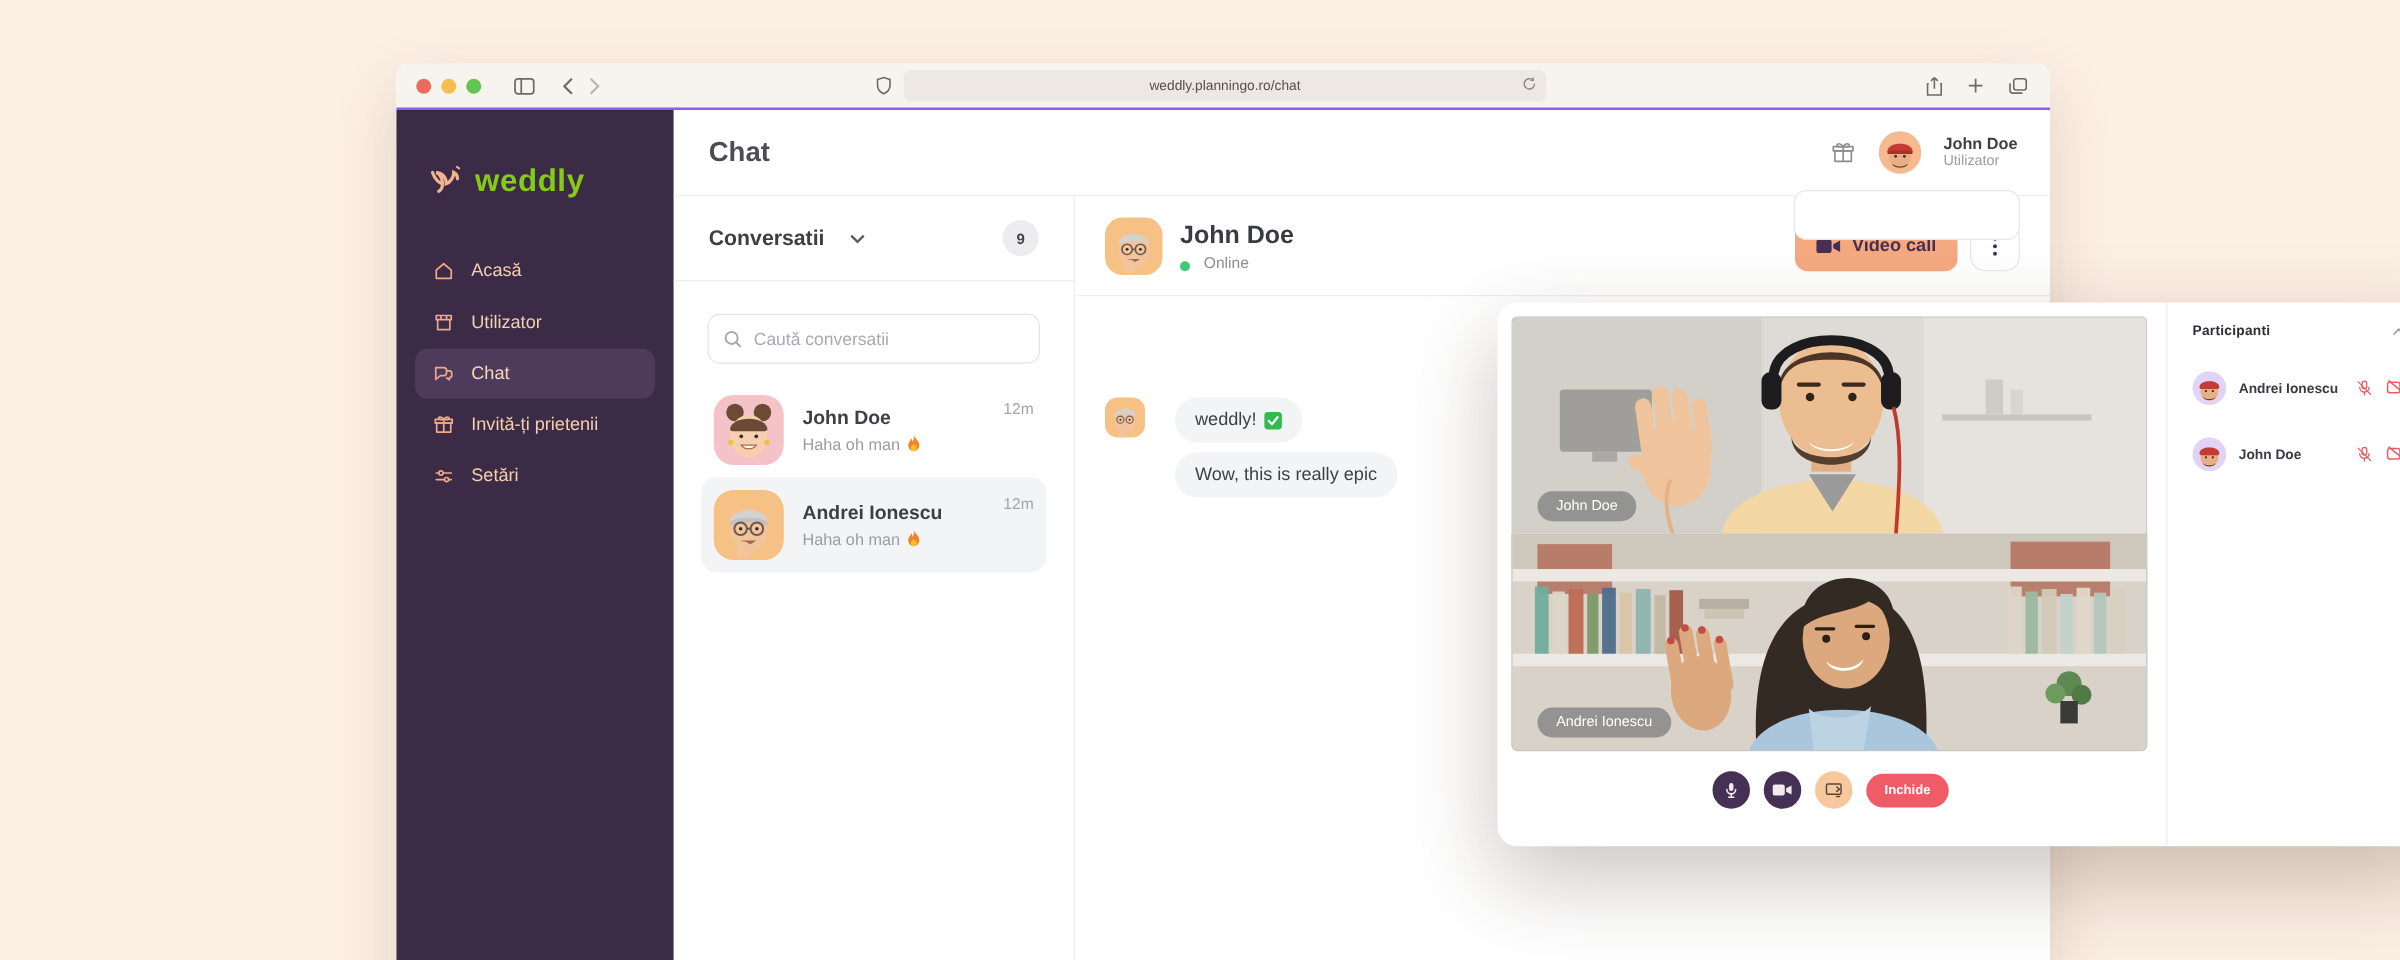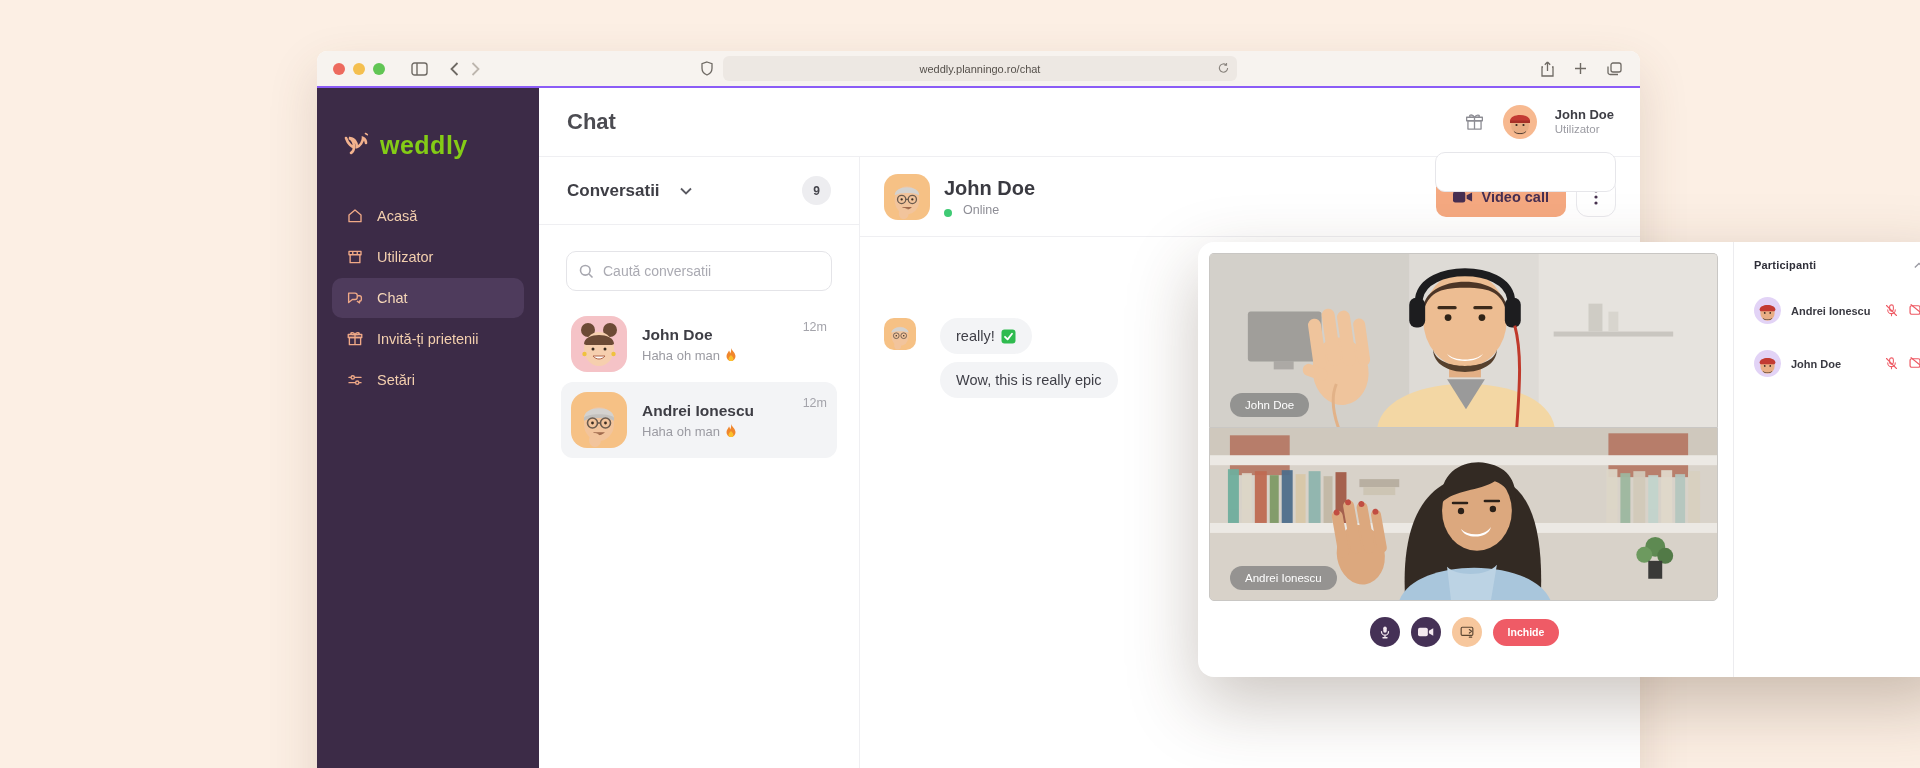--- a/index.html
+++ b/index.html
@@ -406,21 +406,21 @@
                 <path d="M13 26c0-13 30-13 30 0-4-4-26-4-30 0z" fill="#d4d2cf"></path>
                 <circle cx="21.5" cy="31" r="5" fill="none" stroke="#6b5b4e" stroke-width="1.6"></circle>
                 <circle cx="34.5" cy="31" r="5" fill="none" stroke="#6b5b4e" stroke-width="1.6"></circle>
                 <circle cx="21.5" cy="31" r="1.4" fill="#3b2c20"></circle>
                   <circle cx="34.5" cy="31" r="1.4" fill="#3b2c20"></circle>
                 <ellipse cx="24" cy="48" rx="6" ry="7" fill="#f2c49c"></ellipse>
               </svg>
             </div>
             <div class="bubbles">
               <div class="bubble">
-                <span>really!</span>
+                <span>weddly!</span>
                 <svg width="15" height="15" viewBox="0 0 15 15">
                     <rect x="0.5" y="0.5" width="14" height="14" rx="3" fill="#2fbb4f"></rect>
                     <path d="M4 7.8 6.6 10.4 11 4.8" fill="none" stroke="#fff" stroke-width="1.8" stroke-linecap="round" stroke-linejoin="round"></path>
                   </svg>
               </div>
               <div class="bubble">
                 <span>Wow, this is really epic</span>
               </div>
             </div>
           </div>

